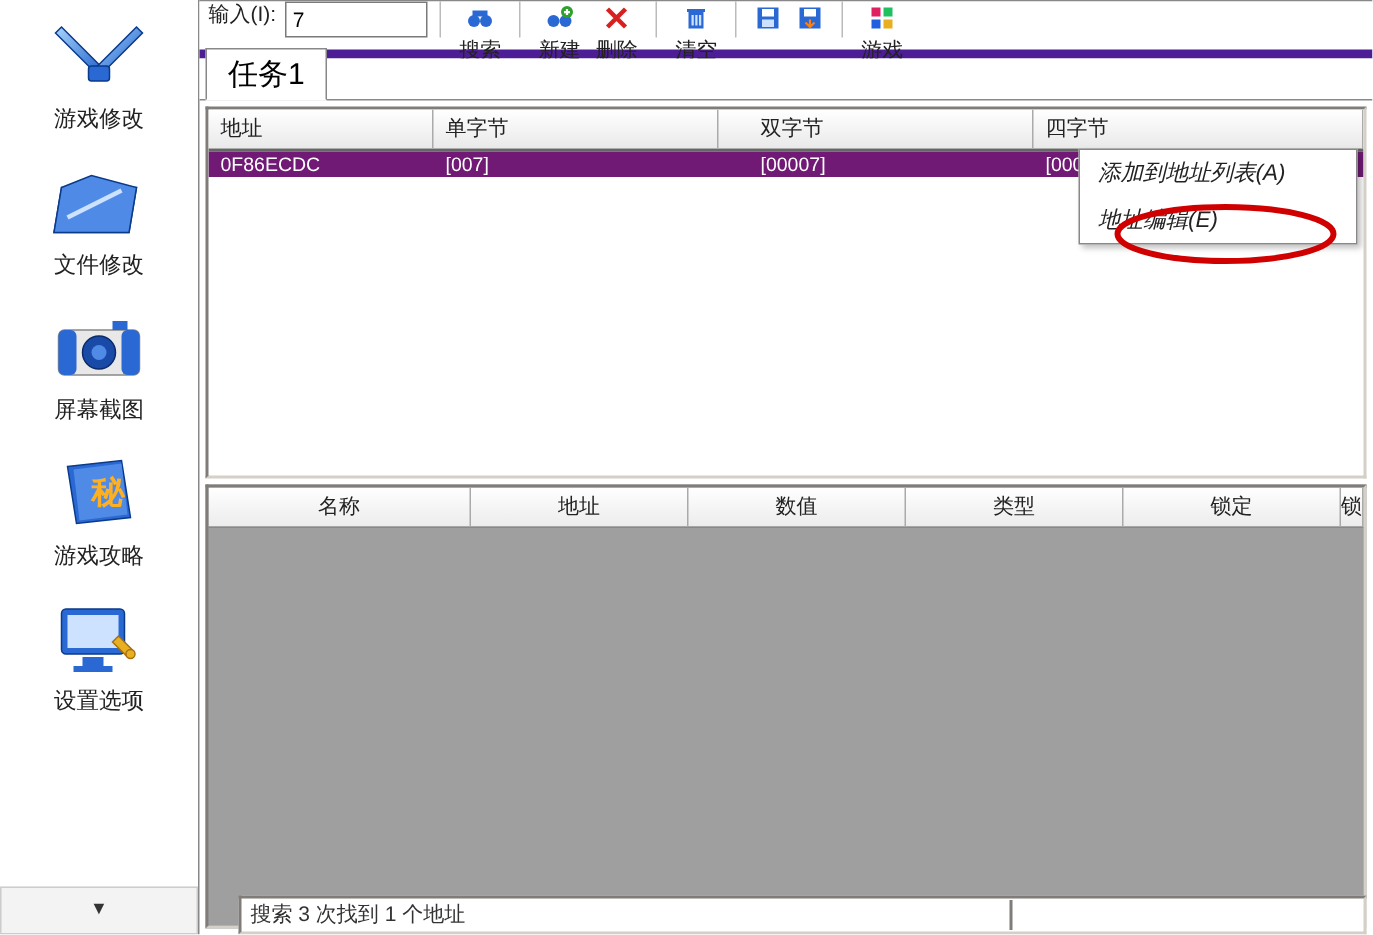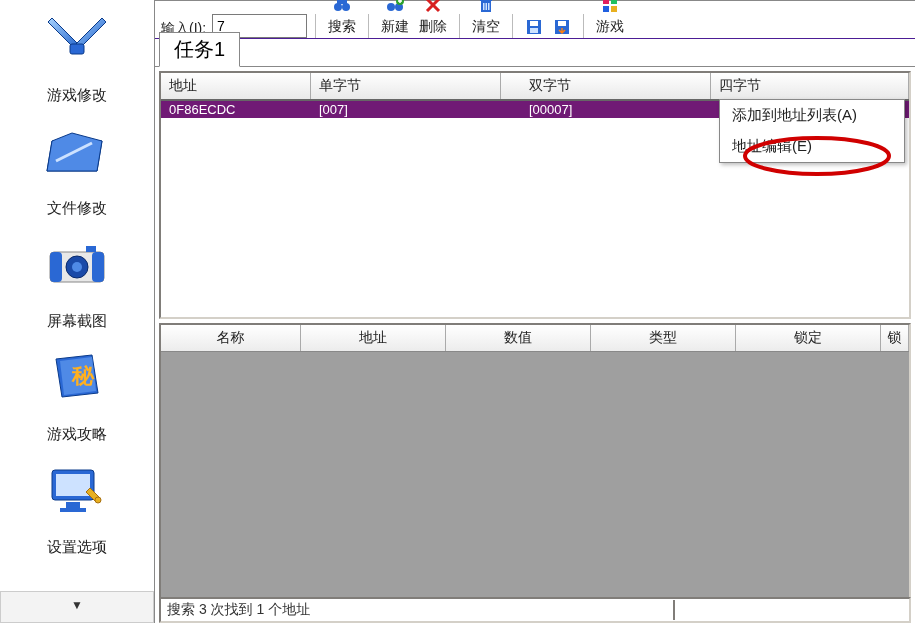--- a/index.html
+++ b/index.html
@@ -4,28 +4,28 @@
 <style>
 * { box-sizing: border-box; margin: 0; padding: 0; font-family: "Microsoft YaHei", SimSun, Arial, sans-serif; }
 body { background: #fff; width: 915px; height: 623px; overflow: hidden; position: relative; }
 
 .main { display: flex; height: 623px; }
 
 
 .sidebar { width: 155px; border-right: 1px solid #888; background: #fff; display: flex; flex-direction: column; align-items: center; padding-top: 8px; }
 .sidebar-item { display: flex; flex-direction: column; align-items: center; margin-bottom: 16px; cursor: pointer; }
 .sidebar-icon { width: 70px; height: 60px; display: flex; align-items: center; justify-content: center; }
-.sidebar-label { font-size: 15px; color: #222; margin-top: 18px; }
+.sidebar-label { font-size: 15px; color: #222; margin-top: 2px; }
 .sidebar-arrow { margin-top: auto; font-size: 12px; color: #333; padding: 6px 0 10px 0; width: 100%; text-align: center; border: 1px solid #ccc; background: #f3f3f3; }
 
 
 .content { flex: 1; display: flex; flex-direction: column; border-top: 1px solid #888; position: relative; }
 
 
-.toolbar { height: 38px; border-bottom: 1px solid #4c1d95; display: flex; align-items: flex-end; padding: 0 6px; gap: 2px; background: #fff; }
+.toolbar { height: 38px; border-bottom: 6px solid #4c1d95; display: flex; align-items: flex-start; padding: 0 6px; gap: 2px; background: #fff; }
 .toolbar-label { font-size: 14px; color: #222; margin-right: 4px; }
 .toolbar-input { width: 95px; height: 24px; border: 1px solid #7a7a7a; font-size: 14px; padding: 0 4px; }
 .toolbar-sep { width: 1px; height: 24px; background: #bbb; margin: 0 6px; }
 .toolbar-btn { display: flex; align-items: center; gap: 4px; font-size: 14px; color: #222; padding: 2px 4px; cursor: pointer; flex-direction: column; }
 .tb-icon { width: 18px; height: 18px; display: inline-flex; align-items: center; justify-content: center; }
 
 
 .tabstrip { height: 28px; display: flex; align-items: flex-end; padding-left: 4px; border-bottom: 1px solid #888; background: #fff; }
 .tab { border: 1px solid #888; border-bottom: 1px solid #fff; background: #fff; padding: 3px 14px; font-size: 20px; position: relative; top: 1px; cursor: pointer; }
 
@@ -34,31 +34,31 @@
 .thead { display: flex; background: linear-gradient(#fff,#e9e9e9); border-bottom: 2px solid #666; }
 .th { border-right: 1px solid #aaa; padding: 4px 8px; font-size: 14px; color: #222; }
 .th-addr { width: 150px; }
 .th-b1 { width: 190px; }
 .th-b2 { width: 190px; margin-left: 20px; }
 .th-b4 { flex: 1; }
 .trow { display: flex; background: #701a75; color: #fff; font-size: 13px; font-family: Consolas, monospace; }
 .td { padding: 1px 8px; }
 
 
-.ctx-menu { position: absolute; right: 4px; top: 26px; width: 186px; background: #fff; border: 1px solid #888; box-shadow: 2px 2px 4px rgba(0,0,0,0.25); z-index: 10; }
+.ctx-menu { position: absolute; right: 4px; top: 26px; width: 186px; background: #fff; border: 1px solid #888; box-shadow: 2px 2px 4px rgba(0,0,0,0.25); z-index: 10; font-style: italic; }
 .ctx-item { padding: 6px 12px; font-size: 15px; color: #222; cursor: pointer; }
 .ctx-item.highlight { position: relative; }
 .red-ellipse { position: absolute; right: 12px; top: 60px; width: 160px; height: 46px; pointer-events: none; z-index: 11; }
 .red-ellipse svg { width: 100%; height: 100%; }
 
 
 .grid-wrap { border: 2px inset #d4d0c8; margin: 0 4px 4px 4px; flex: 1; background: #9f9f9f; display: flex; flex-direction: column; overflow: hidden; }
 .ghead { display: flex; background: linear-gradient(#fff,#ececec); border-bottom: 1px solid #888; }
 .gth { border-right: 1px solid #aaa; padding: 4px 0; font-size: 14px; color: #222; text-align: center; }
-.gth-name { width: 140px; }
+.gth-name { width: 175px; }
 .gth-addr { width: 145px; }
 .gth-val  { width: 145px; }
 .gth-type { width: 145px; text-align: center; }
 .gth-lock { width: 145px; }
 .gth-last { flex: 1; }
 .gbody { flex: 1; background: #9f9f9f; }
 
 
 .statusbar { height: 26px; border: 2px inset #d4d0c8; margin: 0 4px 0 4px; background: #fff; display: flex; align-items: center; padding: 0 6px; font-size: 14px; color: #333; position: absolute; bottom: 0; left: 155px; right: 0; }
 .status-sep { border-left: 2px inset #d4d0c8; height: 20px; margin: 0 8px; }

